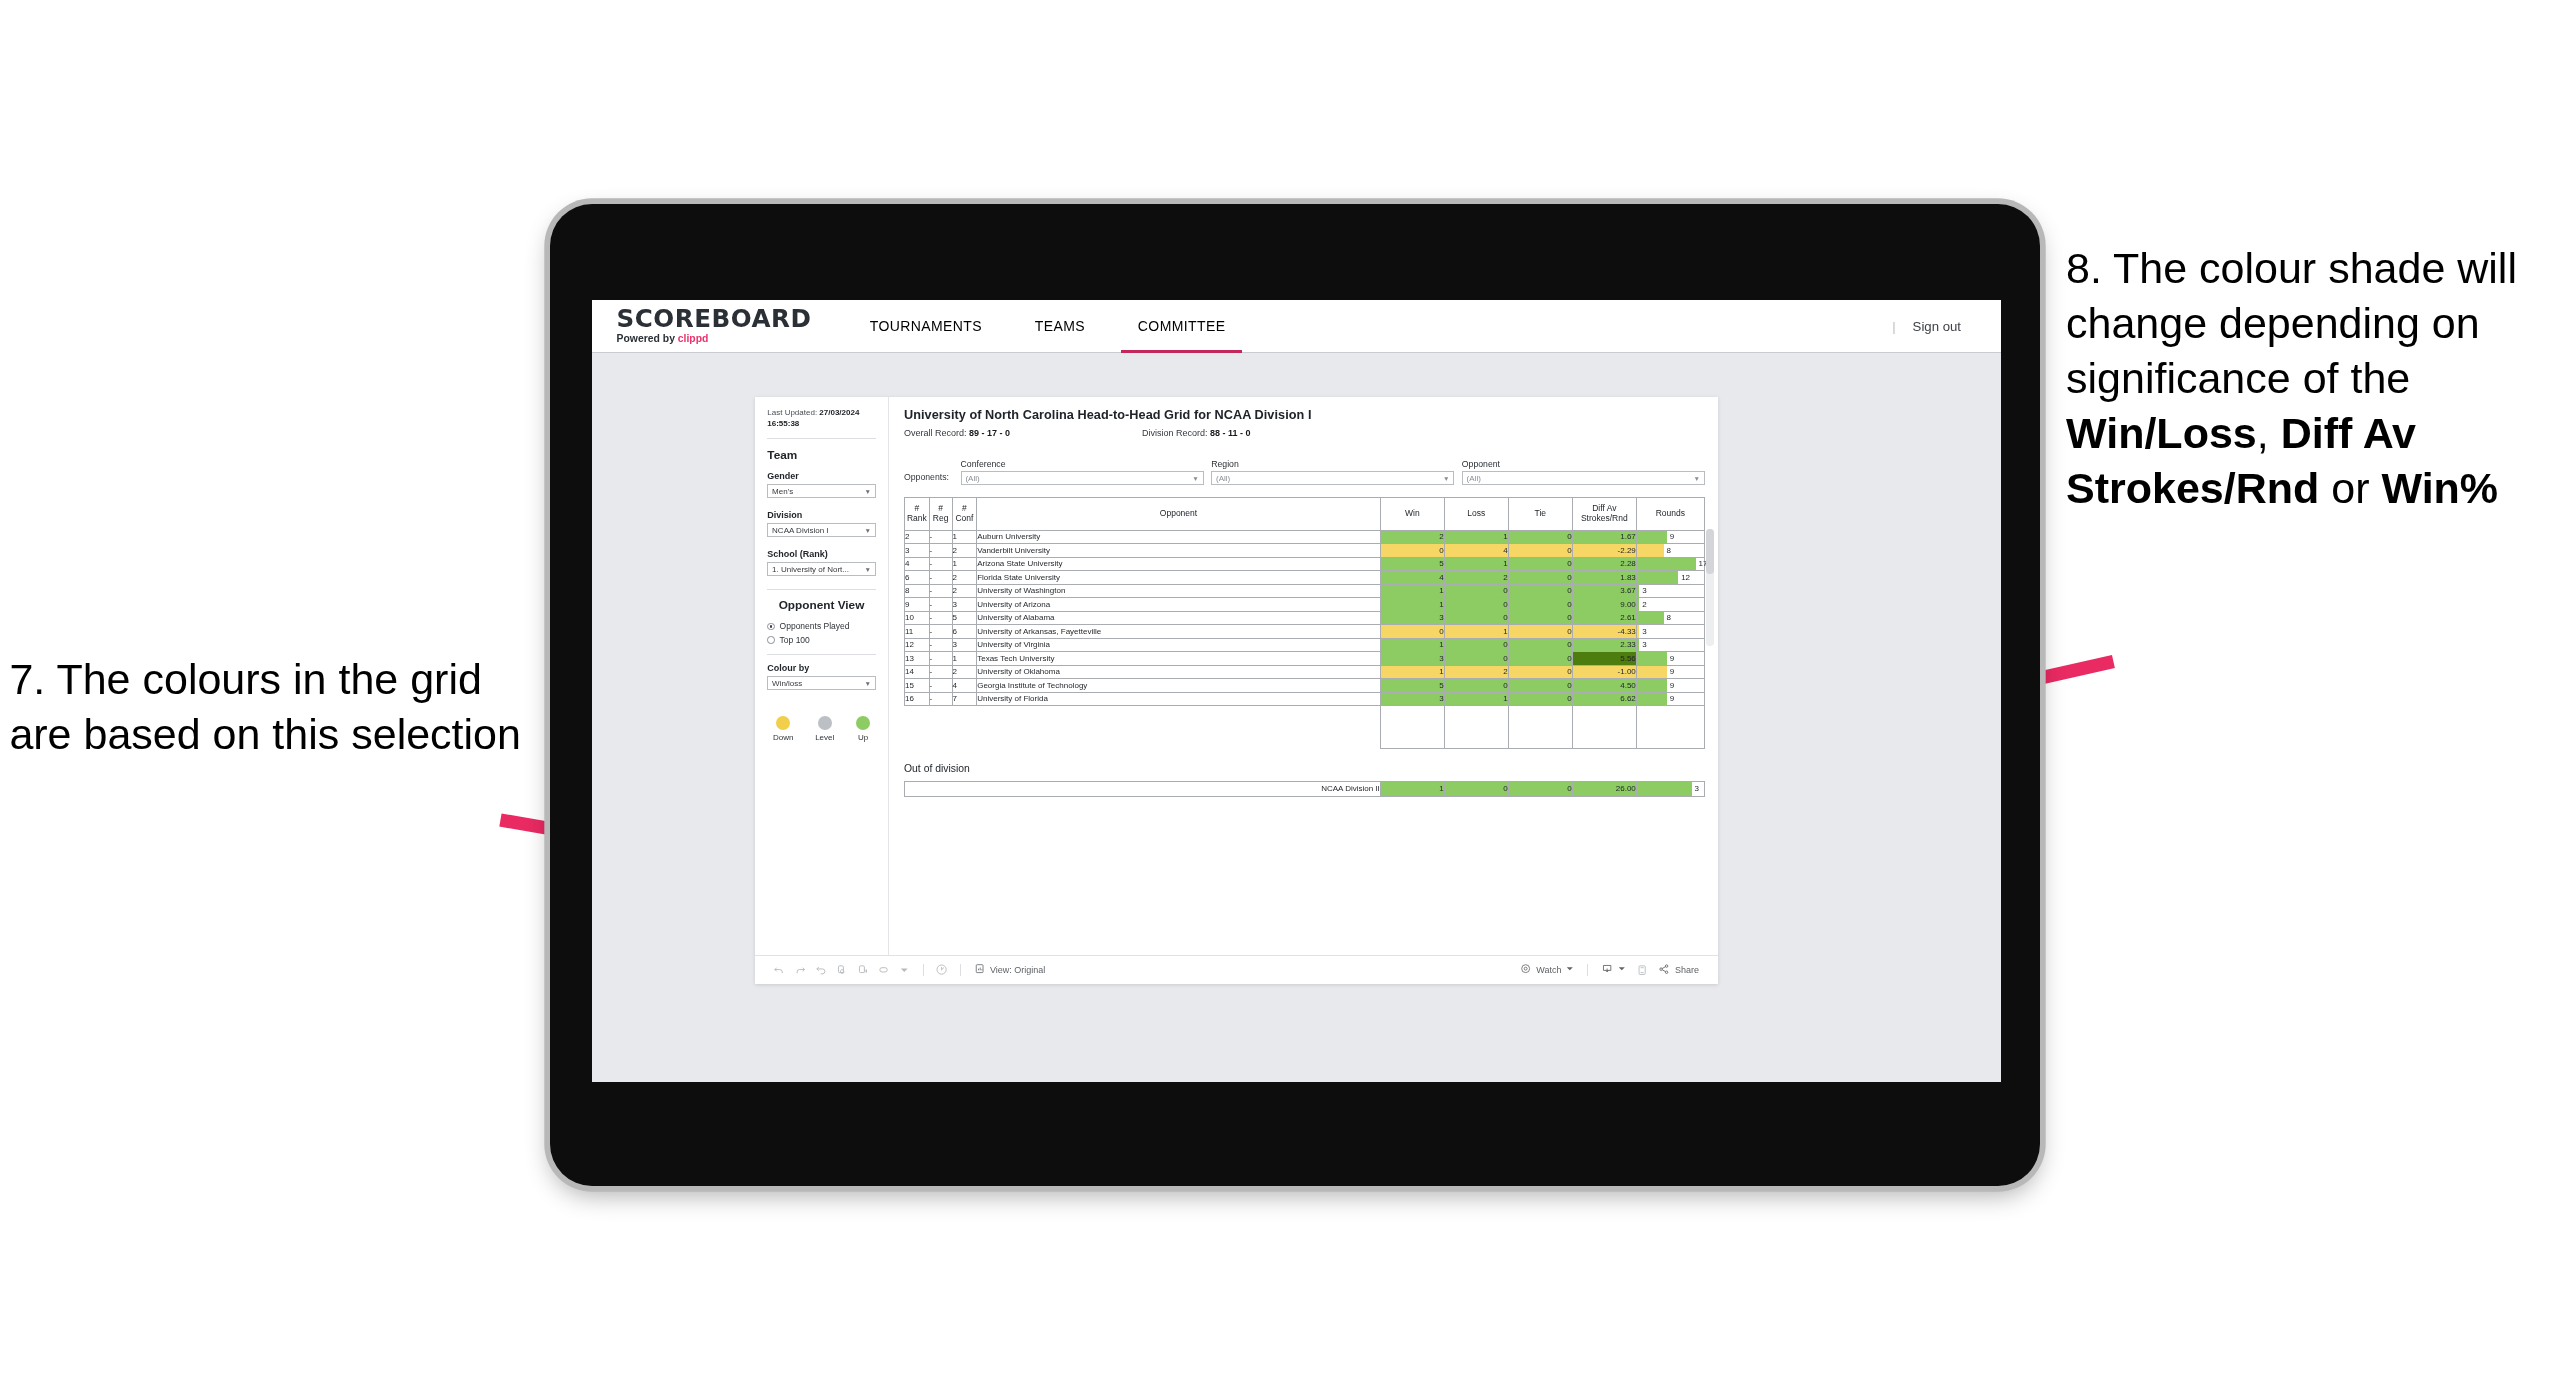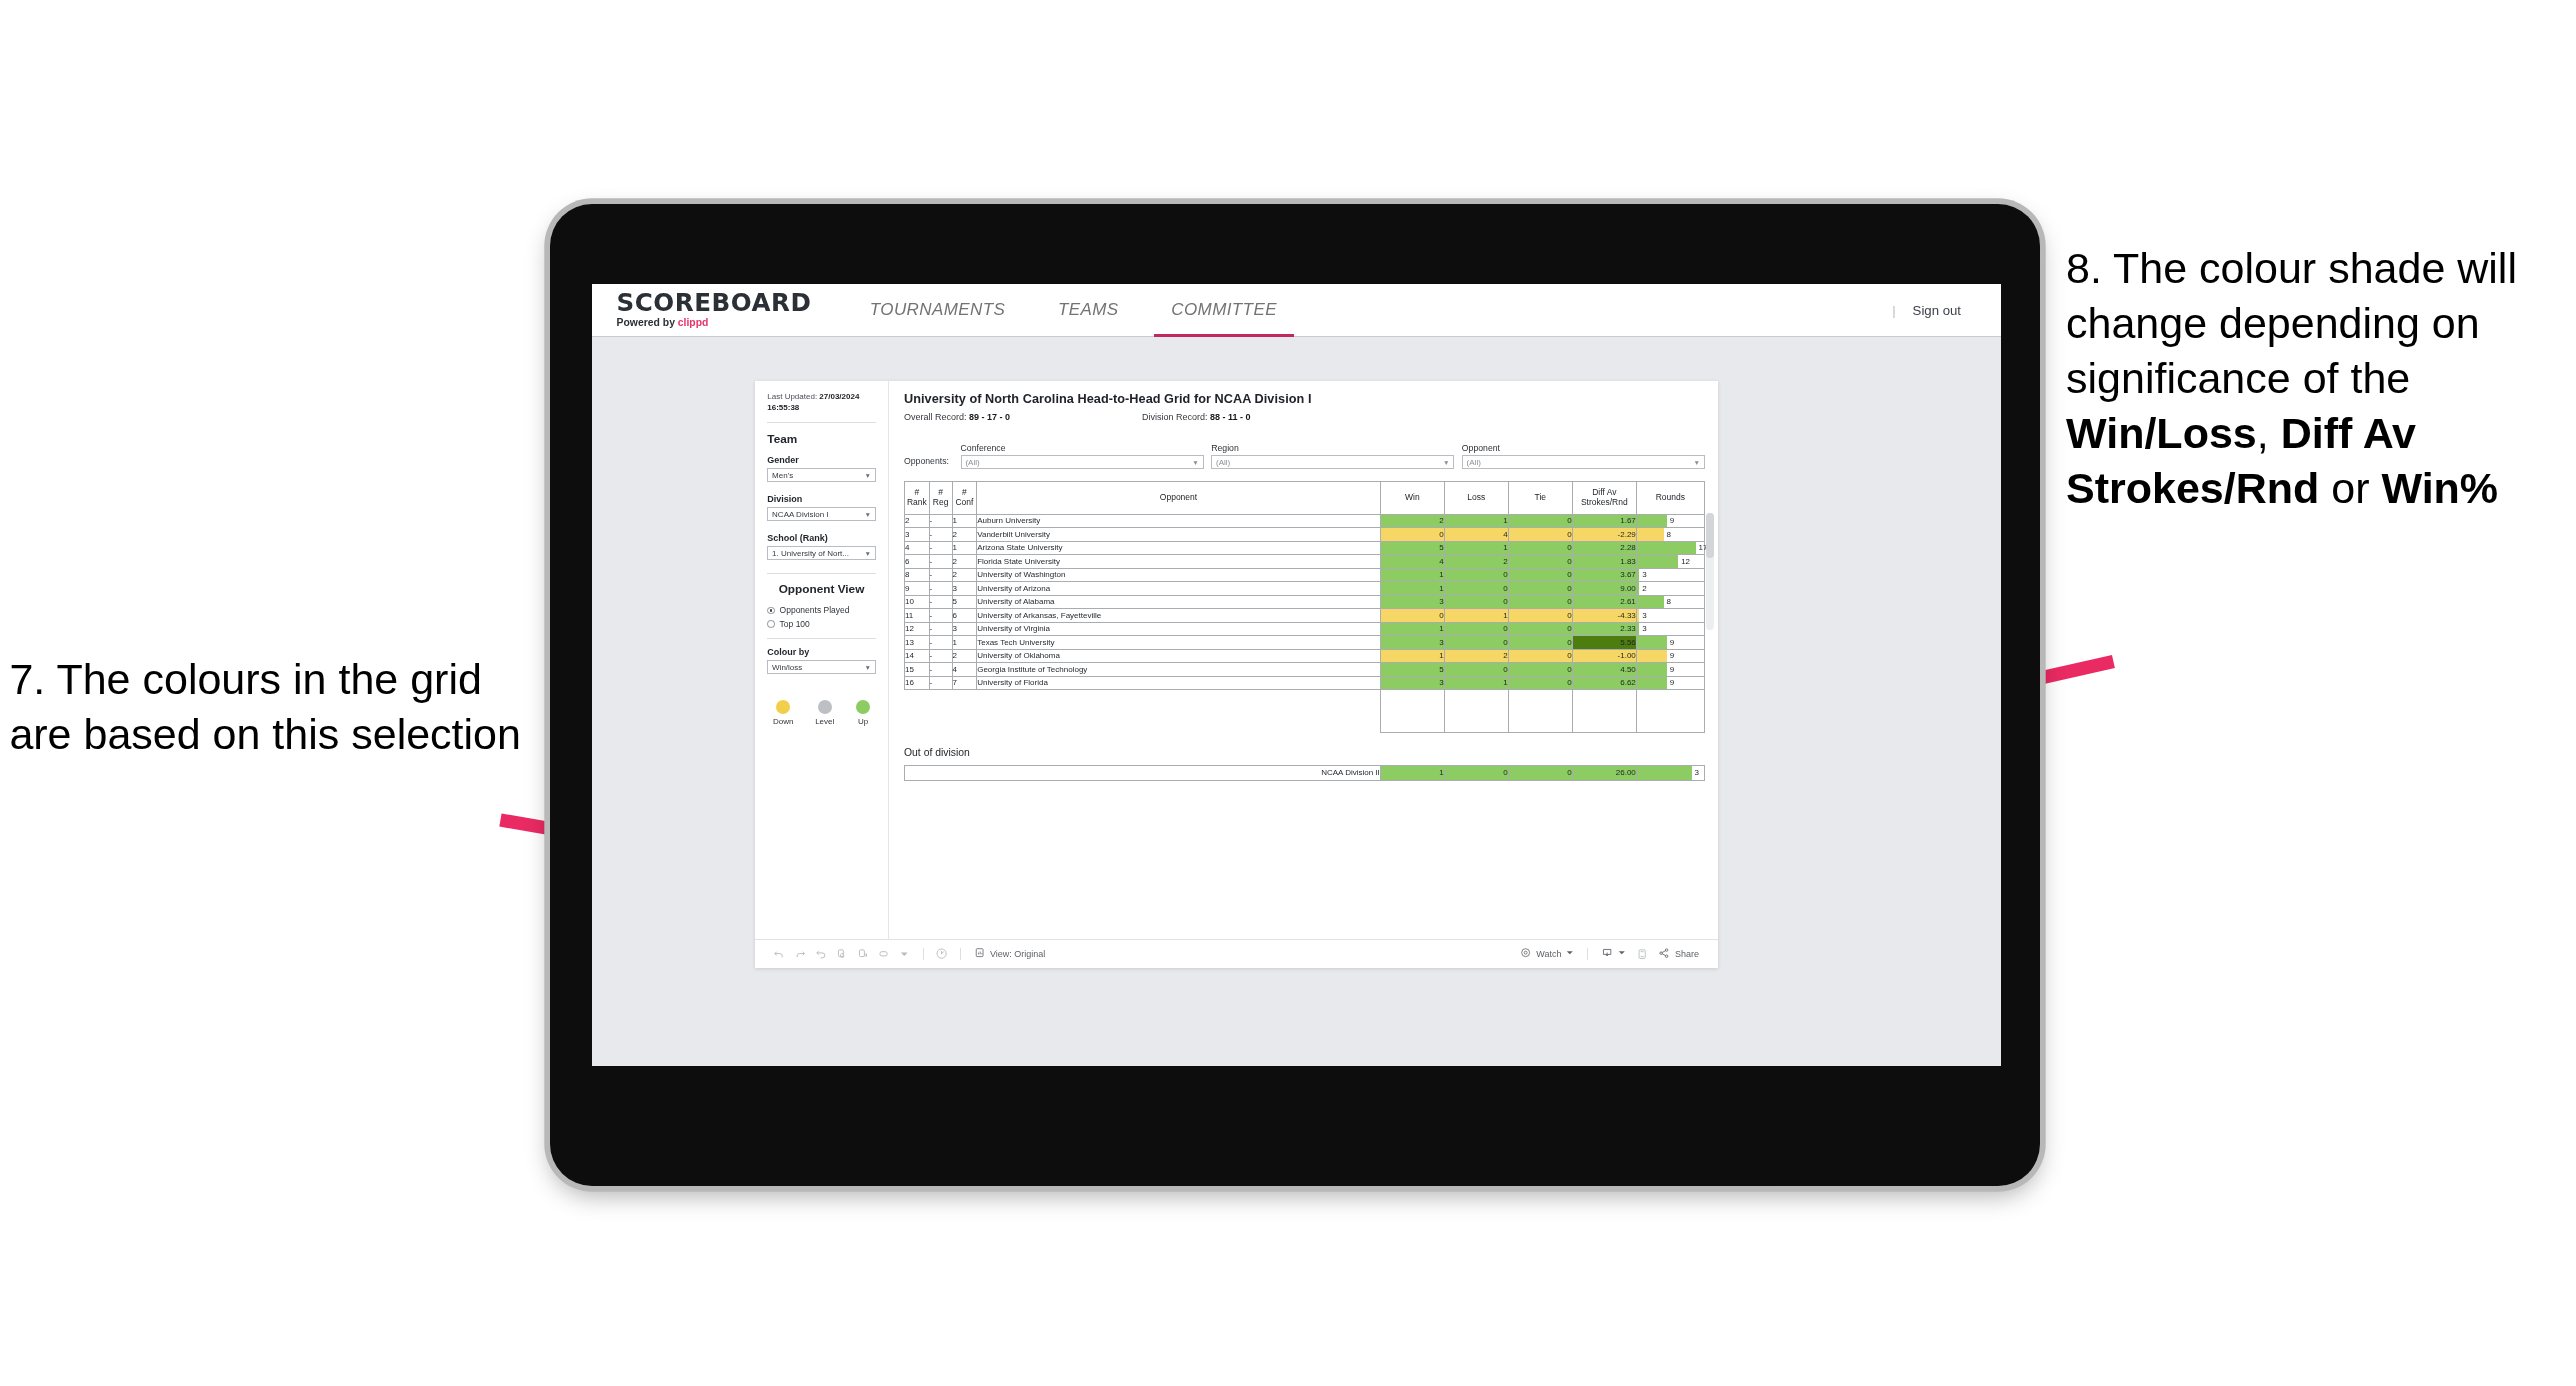--- a/index.html
+++ b/index.html
@@ -19,34 +19,34 @@
 
   .arrow{position:absolute;}
 
   
   #tablet-frame{
     position:absolute;left:550px;top:204px;width:1490px;height:982px;
     background:#0d0d0d;border-radius:42px;
     box-shadow:0 0 0 5.7px #b8b8b8, 0 9.4px 24.6px rgba(0,0,0,.30);
   }
   #tablet-screen{
-    position:absolute;left:42px;top:80px;width:1409px;height:782px;
+    position:absolute;left:42px;top:96px;width:1409px;height:782px;
     background:#e7e9ed;overflow:hidden;
   }
 
   
   #app-header{height:52px;background:#fff;display:flex;align-items:center;position:relative;
     border-bottom:1.9px solid #c8ccd2;}
   #logo-block{padding:0 32px 0 24.6px;line-height:1;}
   #logo-title{font-size:24.6px;font-weight:bold;letter-spacing:0.5px;color:#2b2f36;
     font-family:"DejaVu Sans", sans-serif;}
   #logo-sub{font-size:10.4px;color:#2b2f36;margin-top:2.8px;font-weight:600;}
   #logo-sub .brand{color:#e8336d;font-weight:bold;}
-  .top-nav-item{font-size:17px;color:#737373;padding:0 26.4px;height:52px;display:flex;
-    align-items:center;letter-spacing:0.4px;position:relative;font-style:italic;}
+  .top-nav-item{font-size:14px;color:#000000;padding:0 26.4px;height:52px;display:flex;
+    align-items:center;letter-spacing:0.4px;position:relative;}
   .top-nav-item.active::after{content:"";position:absolute;left:9.4px;right:9.4px;bottom:-1.9px;
     height:3.8px;background:#c2295a;}
   #signout-wrap{margin-left:auto;display:flex;align-items:center;gap:17px;padding-right:40px;
     font-size:13.2px;color:#3d4148;}
   .vbar{color:#b9bdc4;}
 
   
   #sub-nav{height:38px;background:#f7f8f9;display:flex;align-items:center;
     border-bottom:0.9px solid #dfe2e6;padding-left:21px;}
   .sub-nav-item{font-size:12.7px;color:#3d4148;padding:0 17px;letter-spacing:0.3px;}

